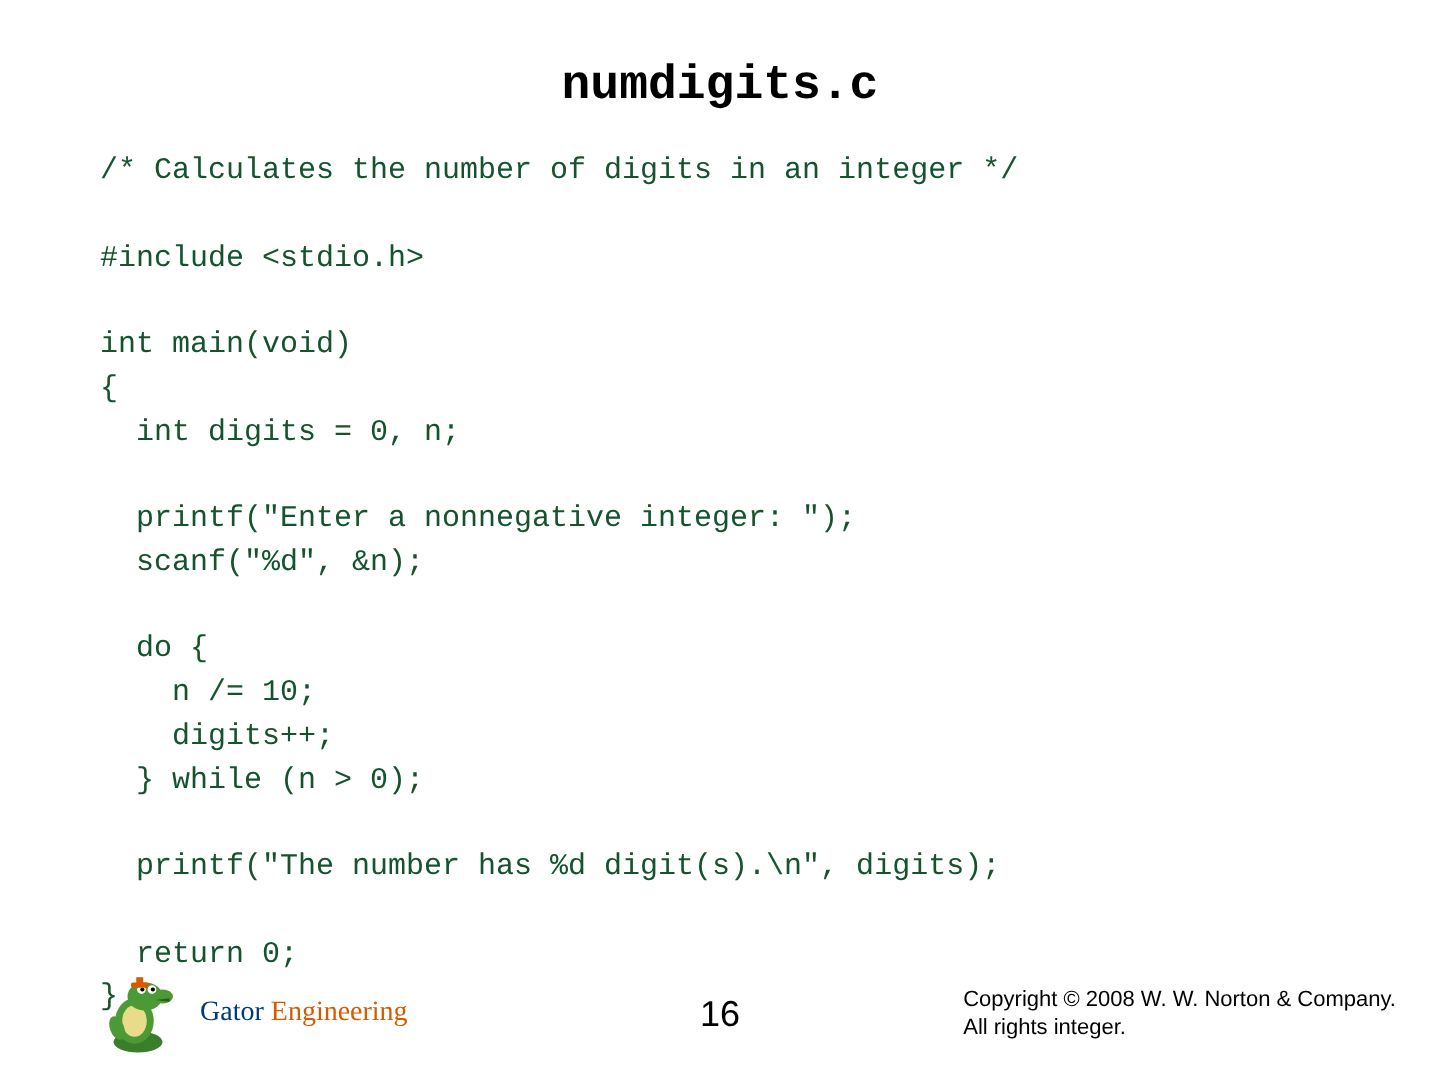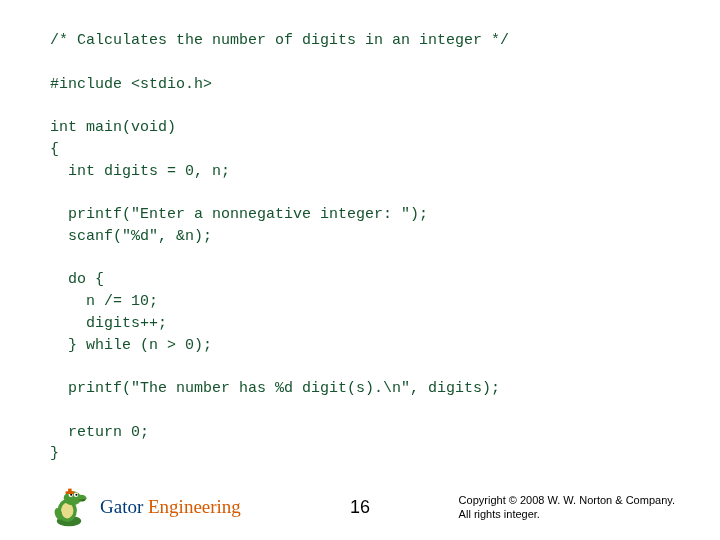--- a/index.html
+++ b/index.html
@@ -47,45 +47,46 @@
   }
   .gator-icon {
     width: 42px;
     height: 42px;
     display: flex;
     align-items: center;
     justify-content: center;
   }
   .gator-text {
     font-family: Georgia, "Times New Roman", serif;
-    font-size: 19px;
+    font-size: 14px;
   }
   .gator-text .g1 { color: #003a7a; }
   .gator-text .g2 { color: #d65a00; }
   .page-num {
     position: absolute;
     left: 50%;
     transform: translateX(-50%);
     font-family: Arial, sans-serif;
     font-size: 18px;
     color: #000;
   }
   .copyright {
     position: absolute;
-    right: 45px;
+    right: 22px;
     font-family: Arial, sans-serif;
     font-size: 11px;
     line-height: 1.3;
     color: #000;
   }
 </style>
 </head>
 <body>
 
 <div class="slide">
+  <h1 class="title">numdigits.c</h1>
   <pre class="code">/* Calculates the number of digits in an integer */
 
 #include &lt;stdio.h&gt;
 
 int main(void)
 {
   int digits = 0, n;
 
   printf("Enter a nonnegative integer: ");
   scanf("%d", &amp;n);

